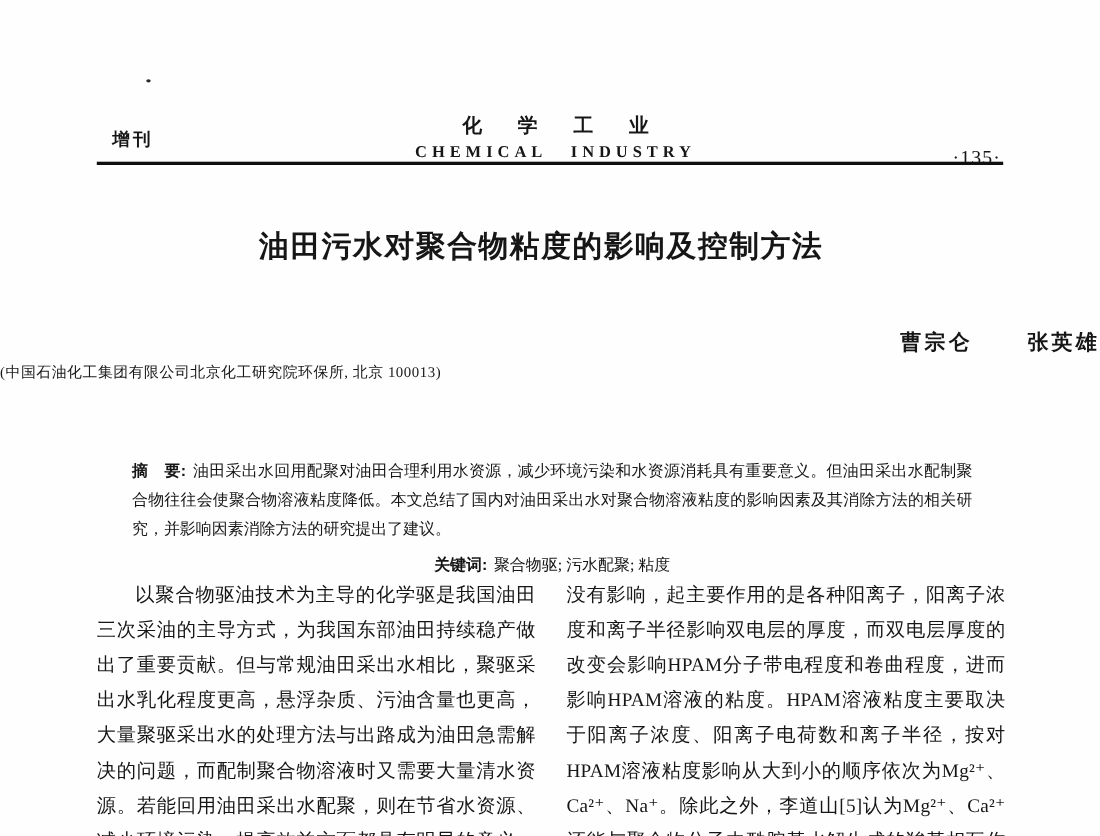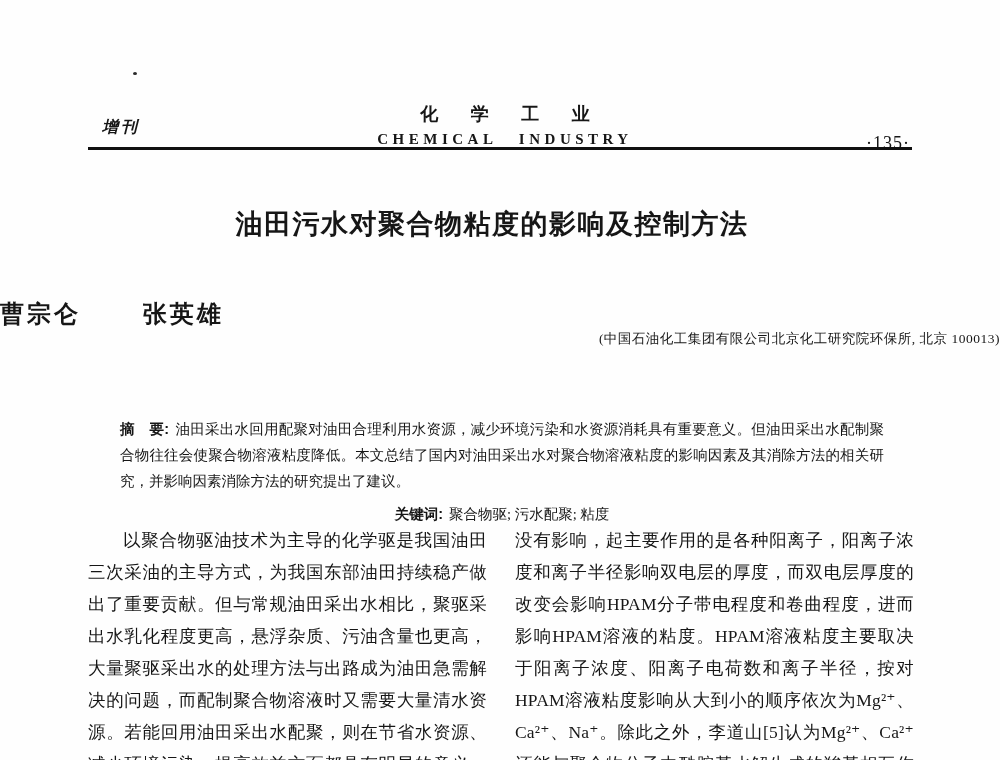--- a/index.html
+++ b/index.html
@@ -20,21 +20,21 @@
     position: absolute; left: 133px; top: 72px;
     width: 4px; height: 3px; background: #2a2a2a; border-radius: 50%;
   }
 
   
   .journal-header {
     position: absolute; left: 100px; right: 90px; top: 86px; height: 54px;
   }
   .issue-label {
     position: absolute; left: 2px; bottom: 2px;
-    font-size: 16px; letter-spacing: 3px; font-weight: 600; font-style: italic;
+    font-size: 16px; letter-spacing: 3px; font-weight: 600;
   }
   .journal-titles {
     position: absolute; left: 0; right: 0; top: 16px; text-align: center;
   }
   .journal-title-cn {
     font-size: 18px; font-weight: 600; letter-spacing: 14px;
     padding-left: 14px; 
   }
   .journal-title-en {
     margin-top: 5px;
@@ -52,26 +52,26 @@
 
   
   .article-title {
     position: absolute; top: 206px; left: 0; right: 16px;
     text-align: center;
     font-family: "Liberation Sans", "DejaVu Sans", sans-serif;
     font-size: 27px; font-weight: bold; letter-spacing: 1.5px;
   }
   .authors {
     position: absolute; top: 298px; left: 0; right: 0;
-    text-align: left; font-size: 24px; font-weight: 600; letter-spacing: 3px;
+    text-align: right; font-size: 19px; font-weight: 600; letter-spacing: 3px;
   }
   .authors .author + .author { margin-left: 2.2em; }
   .affiliation {
     position: absolute; top: 330px; left: 0; right: 0;
-    text-align: right; font-size: 13.5px; letter-spacing: 0.5px;
+    text-align: left; font-size: 13.5px; letter-spacing: 0.5px;
   }
 
   
   .abstract-block {
     position: absolute; top: 384px; left: 120px; right: 116px; margin-top: 32px;
   }
   .abstract-text, .keywords-line {
     font-size: 14.5px; line-height: 1.8; text-align: justify;
   }
   .keywords-line { margin-top: 7px; text-align: center; }

